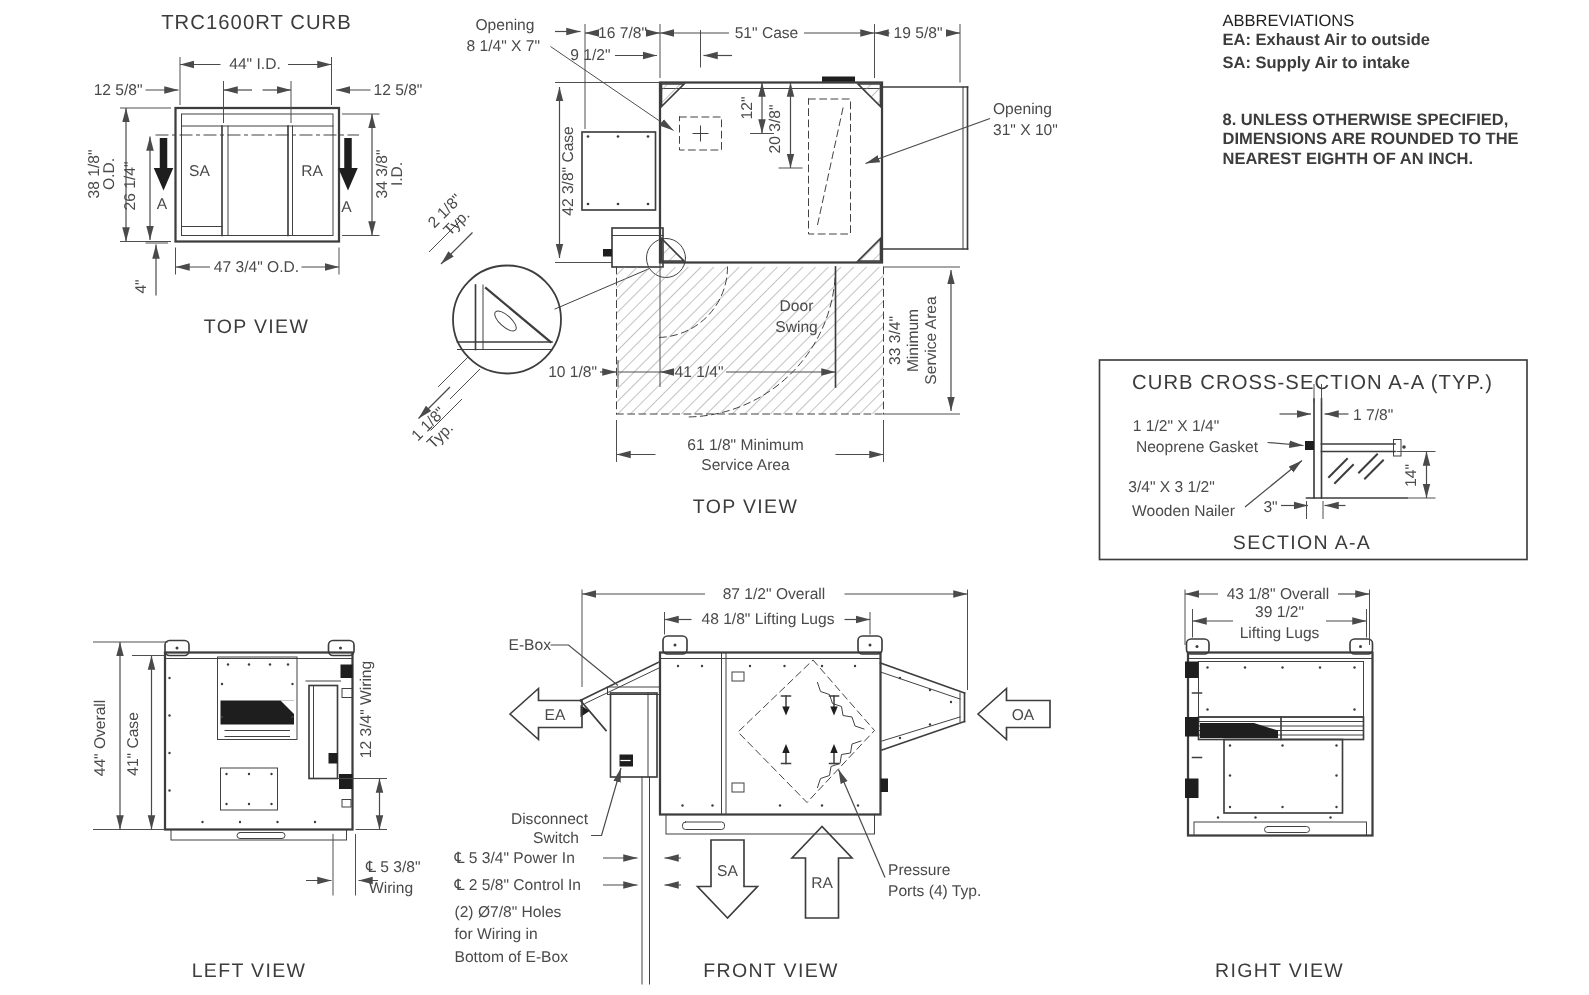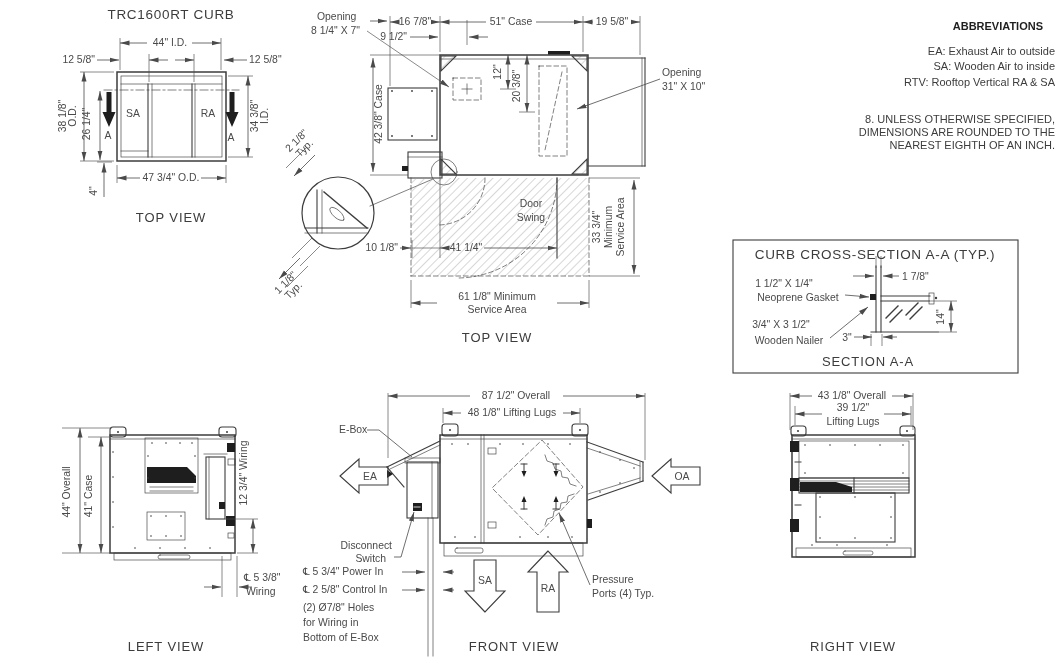--- a/index.html
+++ b/index.html
@@ -1,32 +1,32 @@
 <!DOCTYPE html>
 <html><head>
 <meta charset="utf-8">
 <style>
   html,body{margin:0;padding:0;background:#fff;}
   #page{position:relative;width:1059px;height:663px;background:#fff;overflow:hidden;
-        font-family:"Liberation Sans","DejaVu Sans",sans-serif;text-align:right;}
+        font-family:"Liberation Sans","DejaVu Sans",sans-serif;}
   svg text{font-family:"Liberation Sans","DejaVu Sans",sans-serif;font-size:10.4px;fill:#4a4a4a;}
   .tc{text-anchor:middle}.te{text-anchor:end}
   .cap{font-size:13px;letter-spacing:.9px;fill:#3c3c3c}
   .ttl{font-size:13.5px;letter-spacing:.7px;fill:#3c3c3c}
   .s{stroke:#3d3d3d;stroke-width:1.1;fill:none;stroke-linecap:square;stroke-linejoin:miter}
   .s14{stroke-width:1.5}
   .th{stroke-width:.65}
   .dim{stroke:#4a4a4a;stroke-width:.8;fill:none}
   .dsh{stroke-dasharray:4.5 3}
   .dd{stroke-dasharray:8 3 2 3}
   .blk{fill:#1e1e1e;stroke:none}
   .dot{fill:#3d3d3d;stroke:none}
   #notes{position:absolute;left:815px;top:8px;width:240px;color:#3c3c3c;font-size:11px;line-height:1.2;}
-  #notes .hd{font-weight:bold;color:#1f1f1f;margin:12px;}
-  #notes p{margin:0 0 2px 0;}
+  #notes .hd{font-weight:normal;color:#1f1f1f;margin:0;}
+  #notes p{margin:0 0 2px 0;font-weight:bold;}
   #notes .gap{height:11px;}
 </style>
 </head>
 <body>
 
 <div id="page">
 
 <svg width="1059" height="663" viewBox="0 0 1059 663">
 <defs>
   <marker id="arr" viewBox="0 0 10 6" refX="9.5" refY="3" markerWidth="10" markerHeight="6" orient="auto-start-reverse" markerUnits="userSpaceOnUse">
@@ -488,21 +488,20 @@
   <text class="tc" x="853" y="411">39 1/2"</text>
   <text class="tc" x="853" y="425">Lifting Lugs</text>
   <text class="cap tc" x="853" y="651">RIGHT VIEW</text>
 </g>
 </svg>
 
 
 <div id="notes">
   <p class="hd">ABBREVIATIONS</p>
   <p>EA: Exhaust Air to outside</p>
-  <p>SA: Wooden Air to inside</p>
-  <p>RTV: Rooftop Vertical RA &amp; SA</p>
+  <p>SA: Supply Air to intake</p>
   <div class="gap"></div>
   <div class="gap"></div>
   <p>8. UNLESS OTHERWISE SPECIFIED, DIMENSIONS ARE ROUNDED TO THE NEAREST EIGHTH OF AN INCH.</p>
   <div class="gap"></div>
 </div>
 
 </div>
 
 </body></html>

